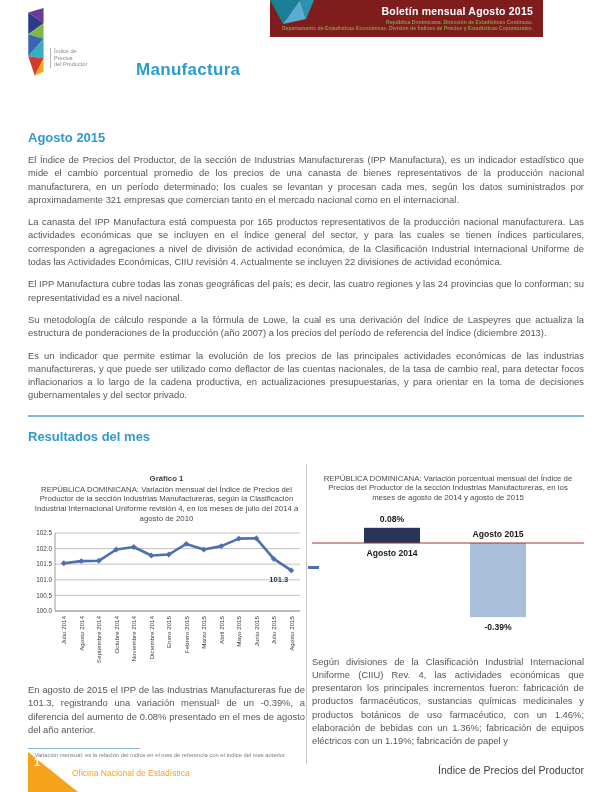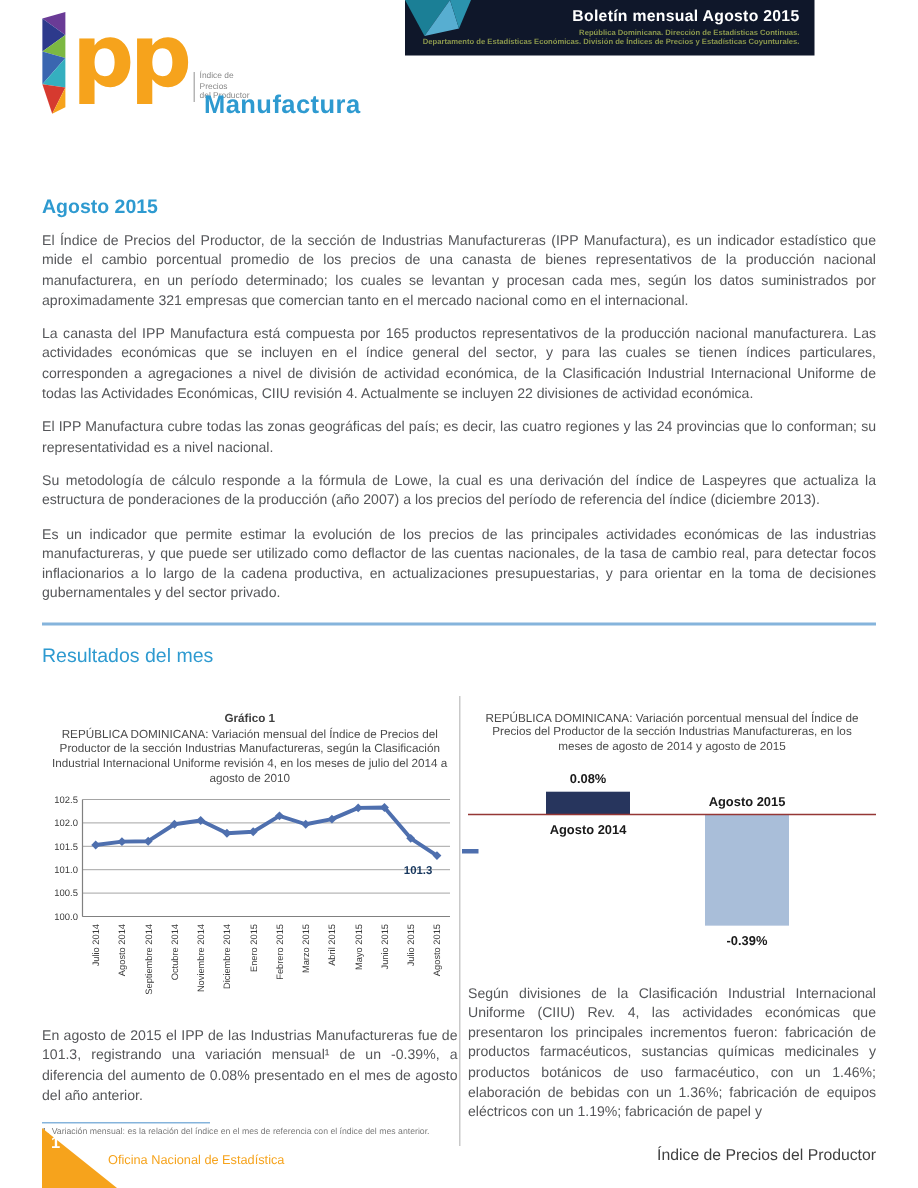--- a/index.html
+++ b/index.html
@@ -8,30 +8,30 @@
     position:relative;width:612px;height:792px;margin:0 auto;background:#ffffff;
     font-family:"Liberation Sans",sans-serif;color:#555659;overflow:hidden;
   }
   
   .header{position:relative;height:100px;}
   .logo{position:absolute;left:28px;top:8px;display:flex;align-items:flex-start;}
   .logo-pp{font-size:58px;line-height:58px;font-weight:bold;color:#F6A31C;letter-spacing:-3px;margin-left:2px;font-family:"DejaVu Sans",sans-serif;}
   .logo-subtext{align-self:flex-end;margin:0 0 10px 4px;border-left:1px solid #b5b5b5;padding-left:3px;
     font-size:5.6px;line-height:6.6px;color:#8a8a8a;}
   .page-title{position:absolute;left:136px;top:60px;font-size:17px;font-weight:bold;color:#2E9AD0;letter-spacing:.3px;}
-  .banner{position:absolute;left:270px;top:0;width:273px;height:37px;background:#0f172a;}
+  .banner{position:absolute;left:270px;top:0;width:273px;height:37px;background:#7f1d1d;}
   .banner-tris{position:absolute;left:0;top:0;}
   .banner-title{position:absolute;right:10px;top:5px;font-size:10.5px;font-weight:bold;color:#ffffff;letter-spacing:.2px;}
   .banner-sub{position:absolute;right:10px;top:19px;text-align:right;font-size:5.1px;line-height:6.4px;color:#8b974d;font-weight:bold;}
   
   .content{padding:0 28px;}
   .section-heading{font-size:13px;font-weight:bold;color:#2E9AD0;margin:30px 0 8px 0;}
   .intro p{font-size:9.4px;line-height:13.3px;text-align:justify;margin:0 0 9px 0;color:#555659;}
   .divider{border:none;border-top:2px solid #85B4DC;margin:13px 0 0 0;}
-  .results-heading{font-size:13px;font-weight:normal;color:#2E9AD0;margin:12px 0 16px 0;}
+  .results-heading{font-size:13px;font-weight:bold;color:#2E9AD0;margin:12px 0 16px 0;}
   
   .columns{display:flex;margin-top:20px;min-height:300px;}
   .col-left{width:277px;padding-top:10px;}
   .col-divider{width:1px;background:#c9c9c9;margin:0 0 0 1px;}
   .col-right{width:272px;padding-top:10px;margin-left:5px;}
   .chart-title{font-size:7.8px;font-weight:bold;color:#3f3f3f;text-align:center;margin:0 0 2px 0;}
   .chart-caption{font-size:7.8px;line-height:9.6px;color:#4a4a4a;text-align:center;margin:0 auto 6px auto;width:97%;}
   .chart-svg{display:block;}
   .analysis{font-size:9.4px;line-height:13.3px;text-align:justify;color:#555659;margin:6px 0 0 0;}
   .footnote-rule{border:none;border-top:1px solid #85B4DC;width:112px;margin:12px 0 3px 0;}
@@ -54,21 +54,20 @@
     <div class="logo">
       <svg width="18" height="70" viewBox="0 0 16 64">
         <polygon points="0,4 14,0 14,14" fill="#6A3B96"></polygon>
         <polygon points="0,4 14,14 0,24" fill="#2D3A8C"></polygon>
         <polygon points="0,24 14,14 14,28" fill="#7CB842"></polygon>
         <polygon points="0,24 14,28 0,44" fill="#3A66B0"></polygon>
         <polygon points="0,44 14,28 14,46" fill="#35AFBF"></polygon>
         <polygon points="0,44 14,46 6,62" fill="#D63A2F"></polygon>
         <polygon points="6,62 14,46 14,58" fill="#F6A31C"></polygon>
       </svg>
-      <span class="logo-pp">pp</span>
       <span class="logo-subtext">
         <span>Índice de</span><br>
         <span>Precios</span><br>
         <span>del Productor</span>
       </span>
     </div>
     <div class="page-title">Manufactura</div>
     <div class="banner">
       <svg class="banner-tris" width="44" height="37" viewBox="0 0 44 37">
         <polygon points="0,0 30,0 13,24" fill="#1B7F96"></polygon>

